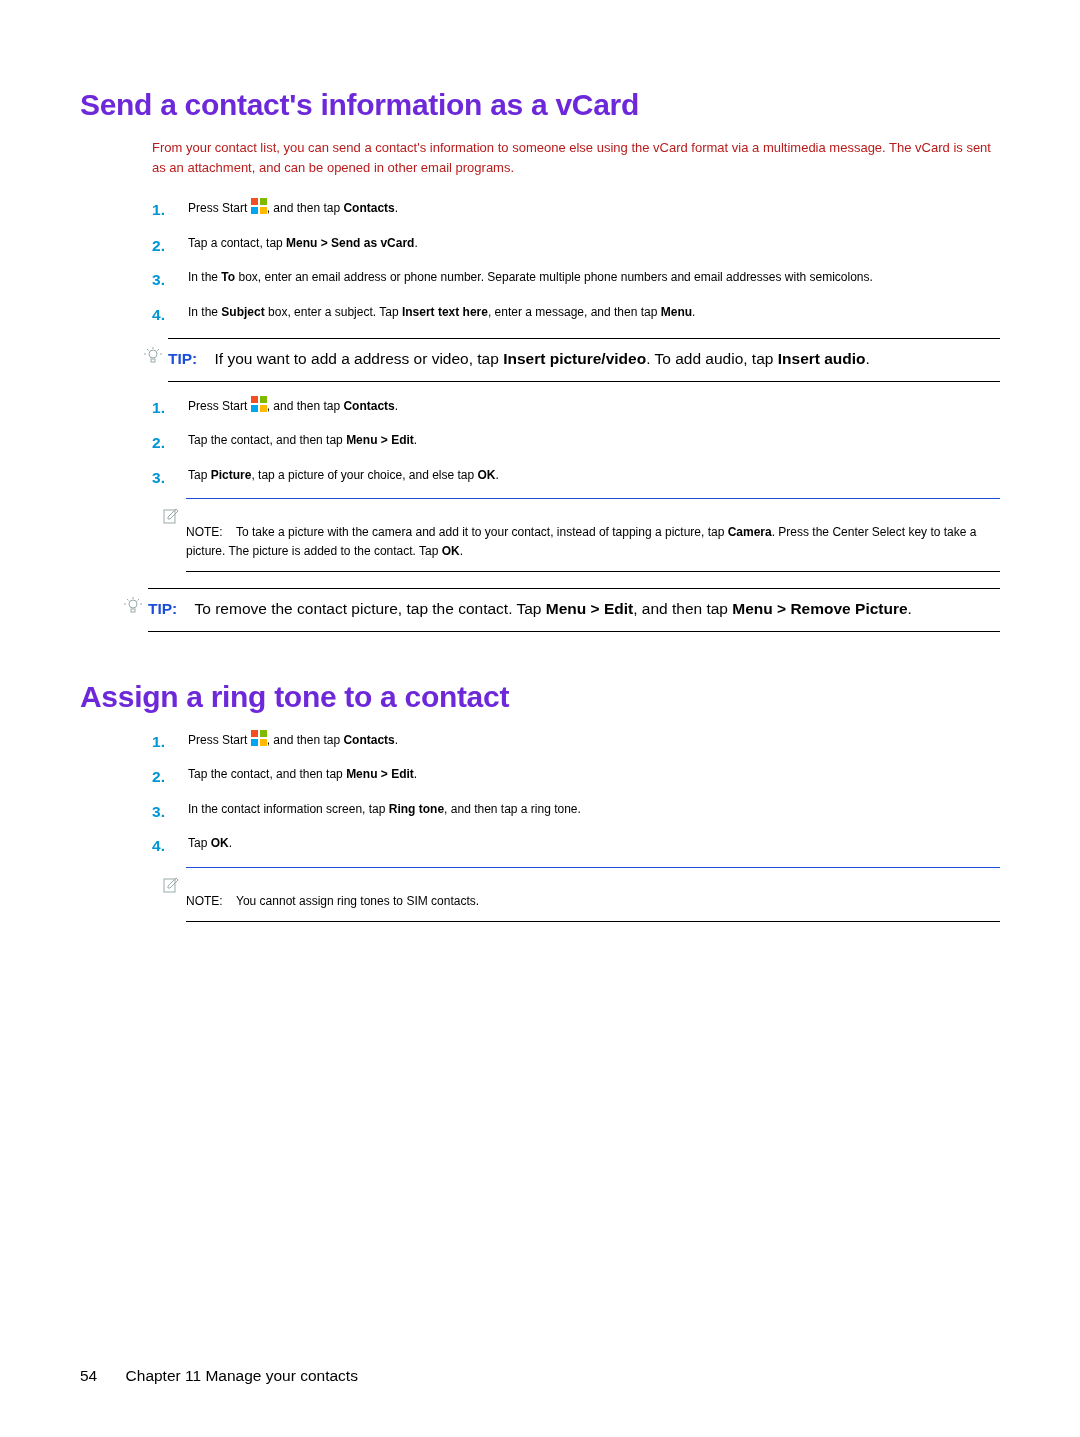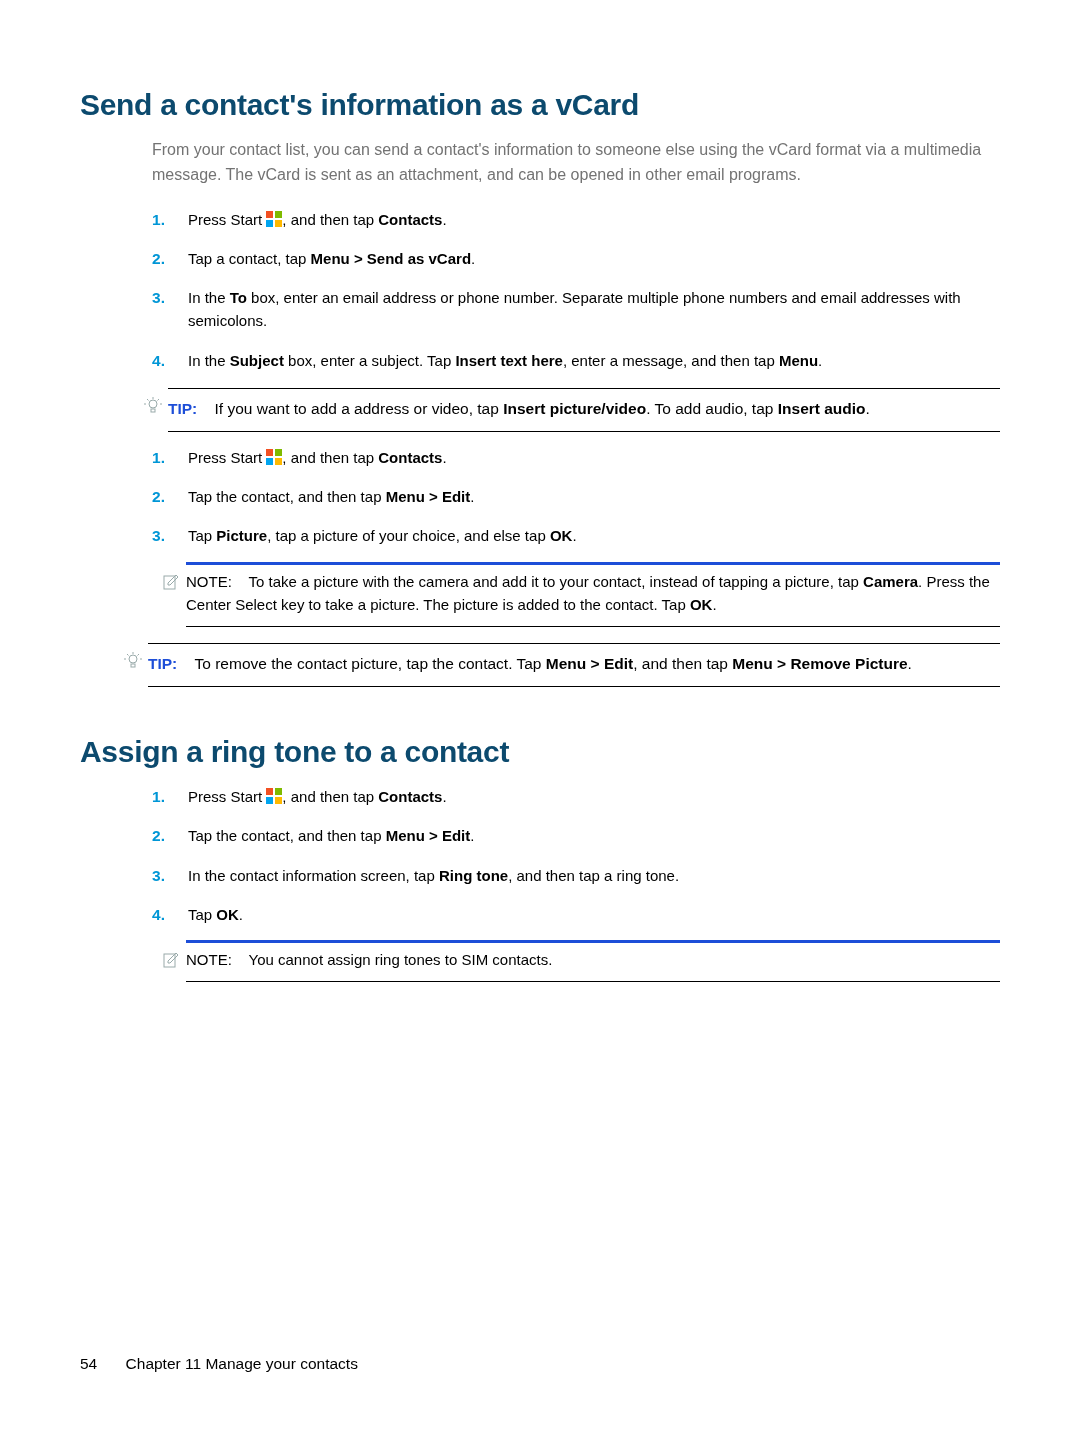--- a/index.html
+++ b/index.html
@@ -10,49 +10,49 @@
     width: 1080px;
     height: 1437px;
     position: relative;
     box-sizing: border-box;
   }
   .page {
     padding: 88px 80px 0 80px;
     box-sizing: border-box;
   }
   .h1 {
-    color: #0c4a6e;
+    color: #6d28d9;
     font-size: 30px;
     font-weight: 700;
     margin: 0 0 16px 0;
     letter-spacing: -0.3px;
   }
   .h1.extra-top {
     margin-top: 40px;
   }
   .h1.extra-top2 {
     margin-top: 48px;
   }
   .intro {
     margin: 0 0 20px 72px;
-    font-size: 16px;
+    font-size: 13px;
     line-height: 1.55;
-    color: #737373;
+    color: #b91c1c;
   }
   ol.steps {
     list-style: none;
     margin: 0 0 6px 72px;
     padding: 0;
     counter-reset: step;
   }
   ol.steps > li {
     position: relative;
     padding-left: 36px;
     margin-bottom: 16px;
-    font-size: 15px;
+    font-size: 12px;
     line-height: 1.55;
     color: #000;
   }
   ol.steps > li::before {
     counter-increment: step;
     content: counter(step) ".";
     position: absolute;
     left: 0;
     top: 0;
     color: #0096d6;
@@ -93,35 +93,35 @@
     position: absolute;
     width: 7px;
     height: 7px;
   }
   .start-icon .q1 { background: #f25022; top: 0; left: 0; }
   .start-icon .q2 { background: #7fba00; top: 0; right: 0; }
   .start-icon .q3 { background: #00a4ef; bottom: 0; left: 0; }
   .start-icon .q4 { background: #ffb900; bottom: 0; right: 0; }
   .footer {
     position: absolute;
-    bottom: 64px;
+    bottom: 52px;
     left: 80px;
     font-size: 15.5px;
     color: #000;
   }
   .footer .pnum {
     margin-right: 24px;
   }
   .b { font-weight: 700; }
   .note-inside-step {
     margin-top: 14px;
     margin-left: -2px;
-    border-top: 3px solid #1d4ed8;
+    border-top: 1px solid #1d4ed8;
     border-bottom: 1px solid #000;
-    padding: 5px 0 10px 0;
+    padding: 24px 0 10px 0;
     position: relative;
   }
   .note-inside-step .icon {
     position: absolute;
     left: -24px;
     top: 8px;
   }
 </style>
 </head>
 <body>

